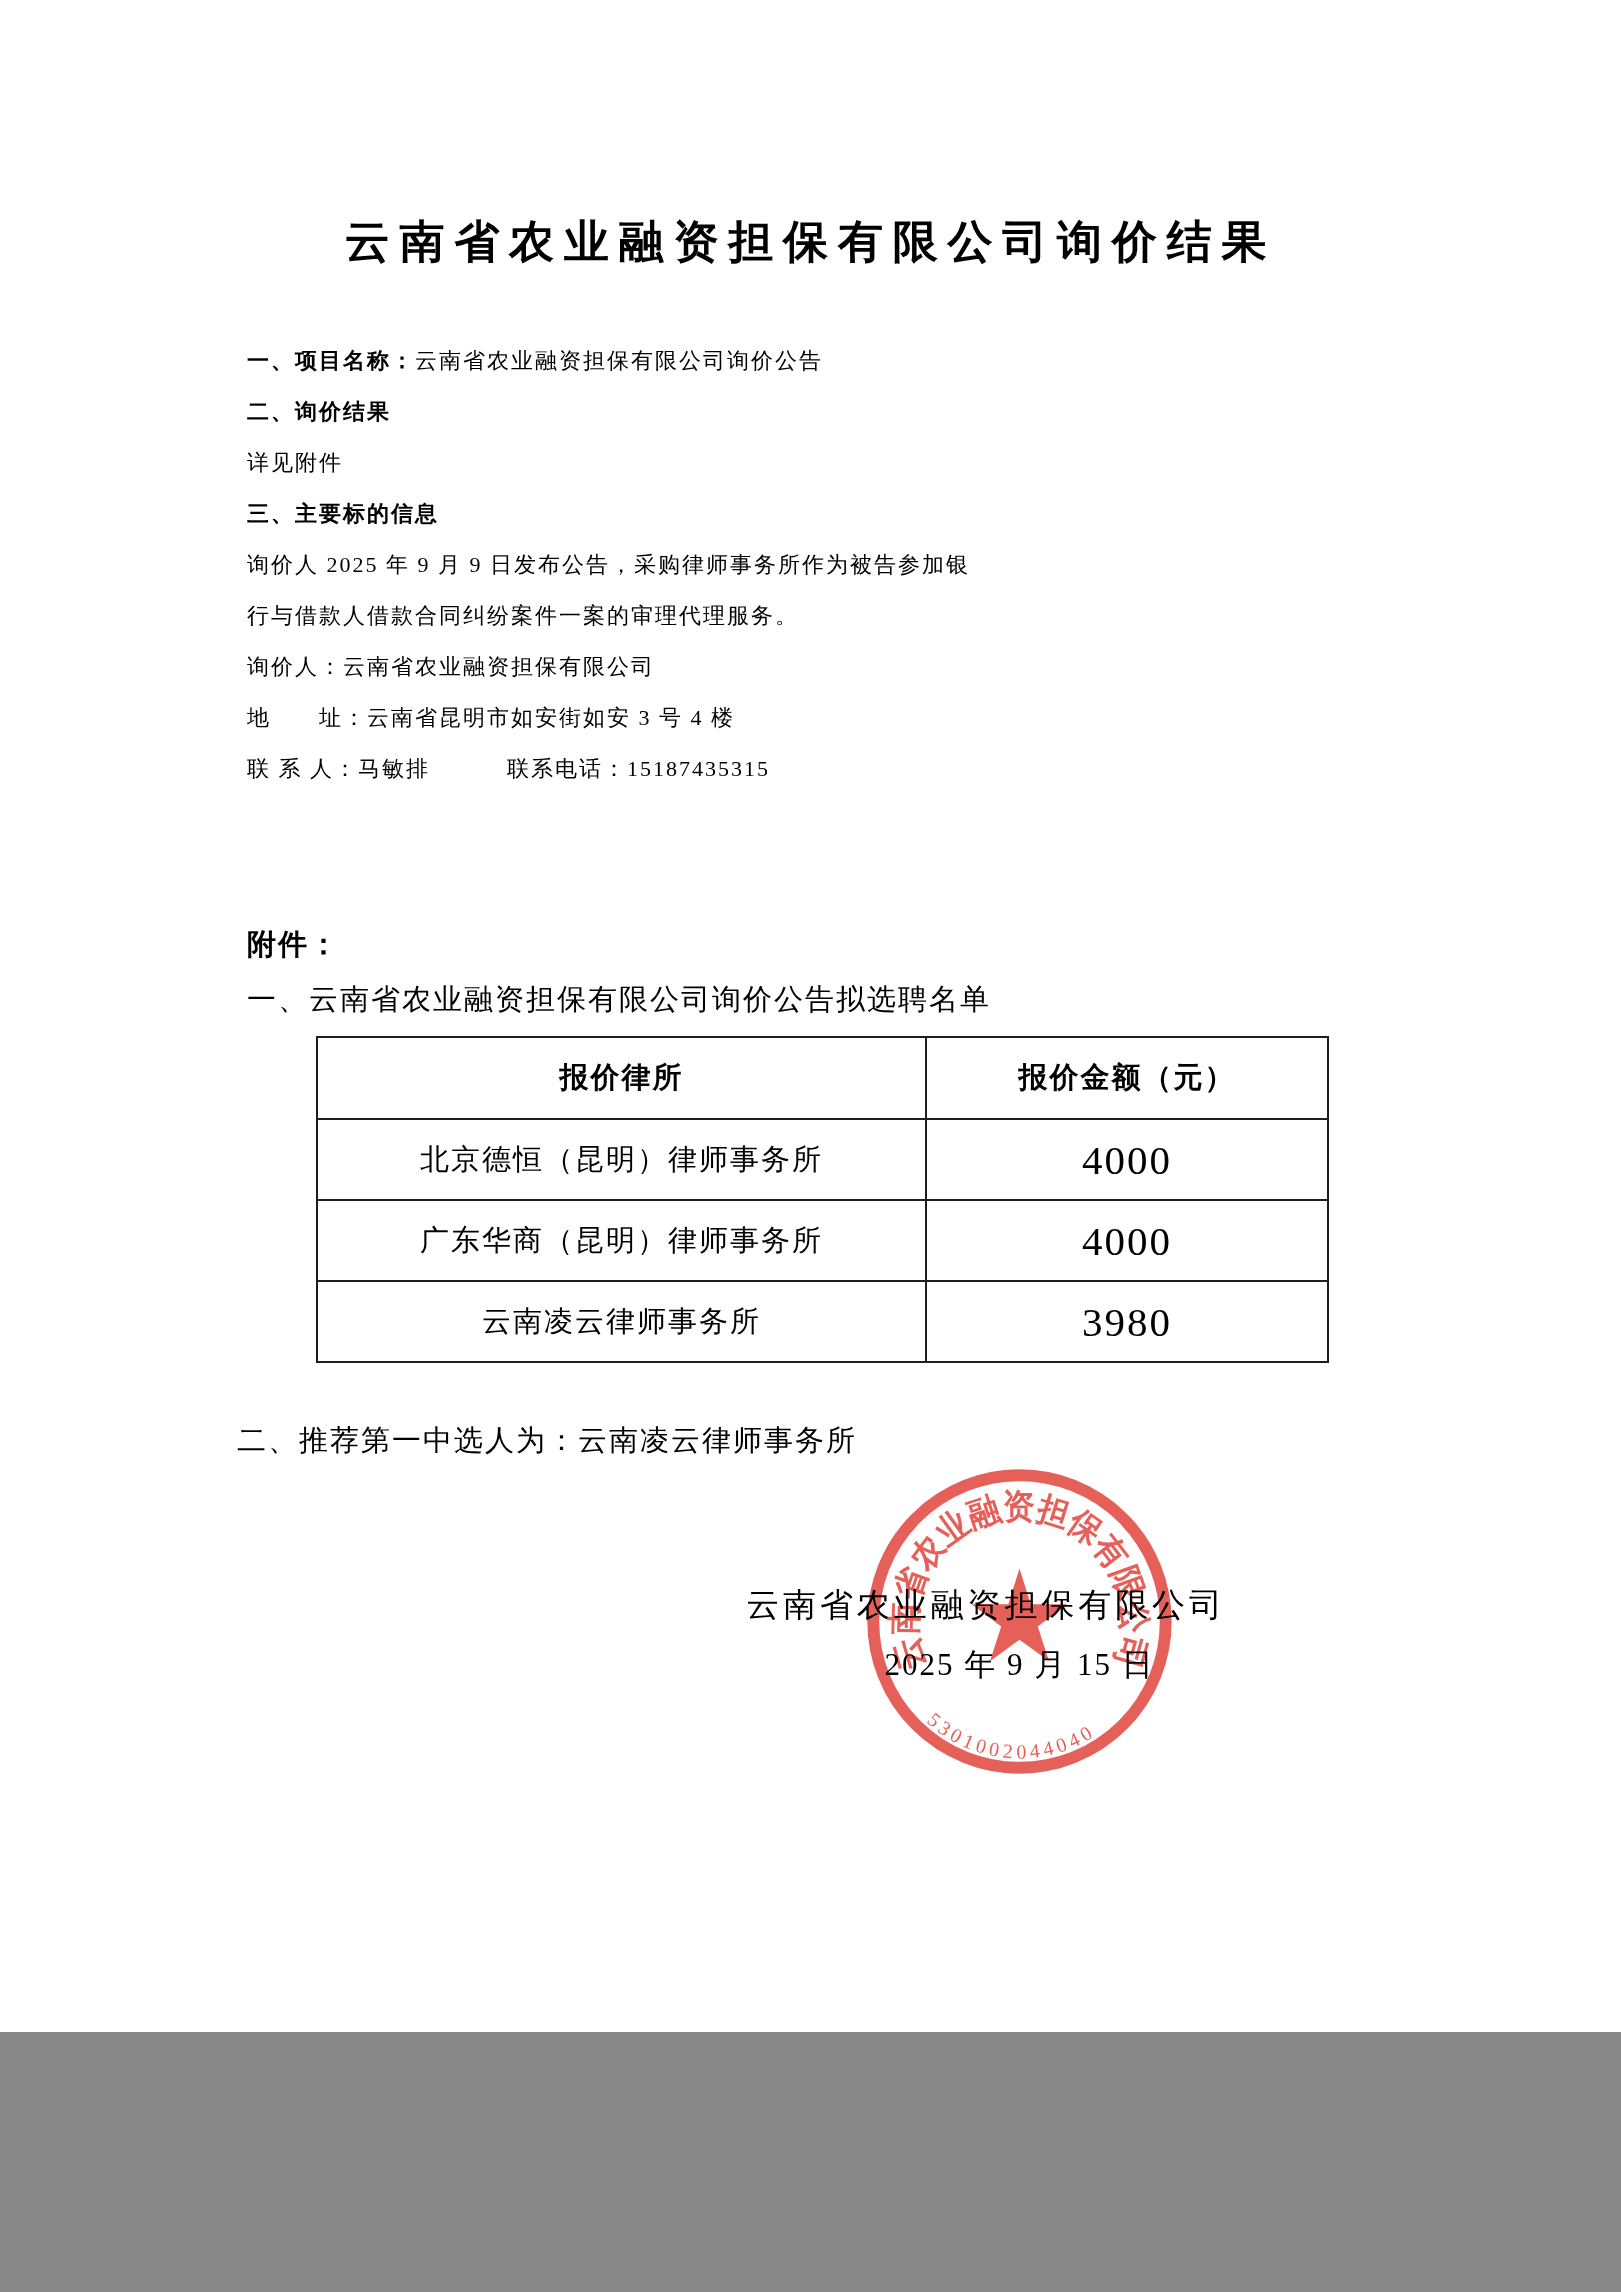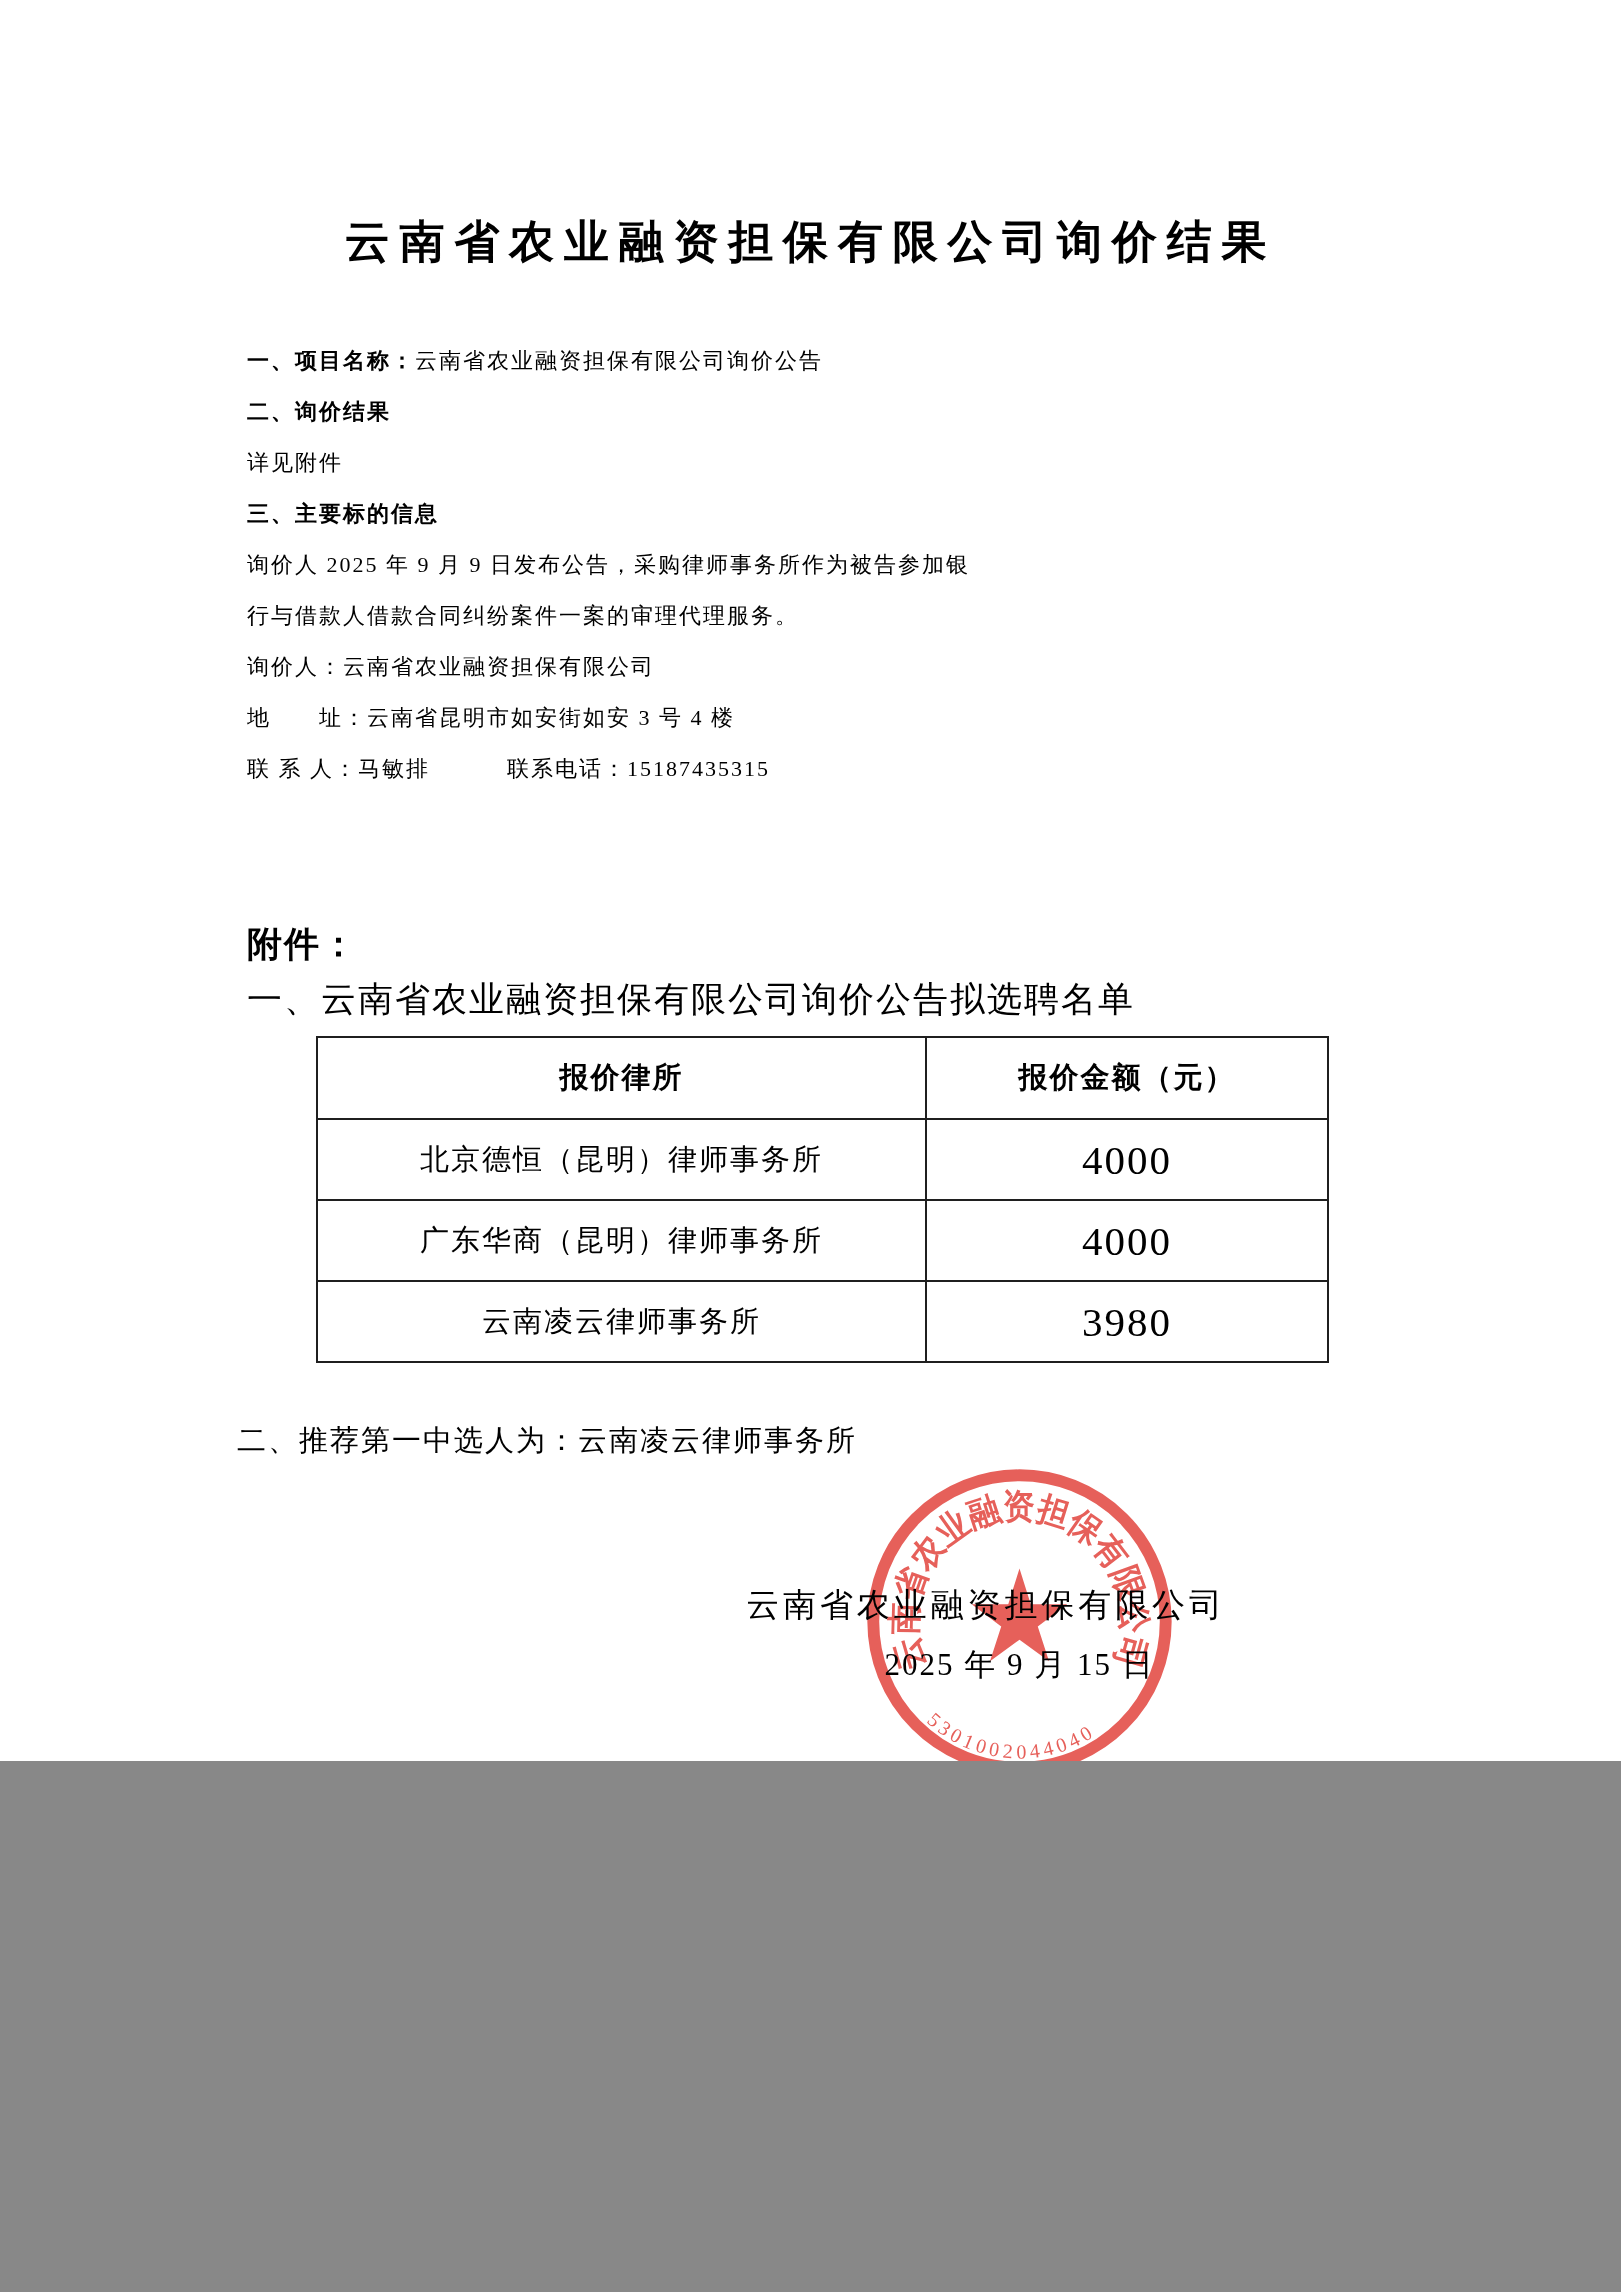--- a/index.html
+++ b/index.html
@@ -1,18 +1,18 @@
 <!DOCTYPE html>
 <html><head>
 <meta charset="utf-8">
 <style>
   html,body{margin:0;padding:0;background:#888;}
   .page{
     position:relative;
-    width:1621px;height:1761px;
+    width:1621px;height:2032px;
     background:#ffffff;
     margin:0 auto;
     overflow:hidden;
     font-family:"Liberation Serif","DejaVu Serif",serif;
     color:#000;
   }
   .doc-title{
     position:absolute;
     left:0;top:212px;width:1621px;
     text-align:center;
@@ -29,21 +29,21 @@
     font-size:22px;
     letter-spacing:2px;
   }
   .line{height:51px;line-height:51px;white-space:nowrap;}
   .bold{font-weight:bold;}
   .phone-span{display:inline-block;margin-left:77px;}
   .attach-block{
     position:absolute;
     left:247px;top:917px;
     width:1137px;
-    font-size:35px;
+    font-size:29px;
     letter-spacing:2px;
     font-family:Liberation Serif, serif;
   }
   .attach-block .line{height:55px;line-height:55px;}
   table.quote-table{
     position:absolute;
     left:316px;top:1036px;
     width:1011px;height:327px;
     border-collapse:collapse;
     table-layout:fixed;

